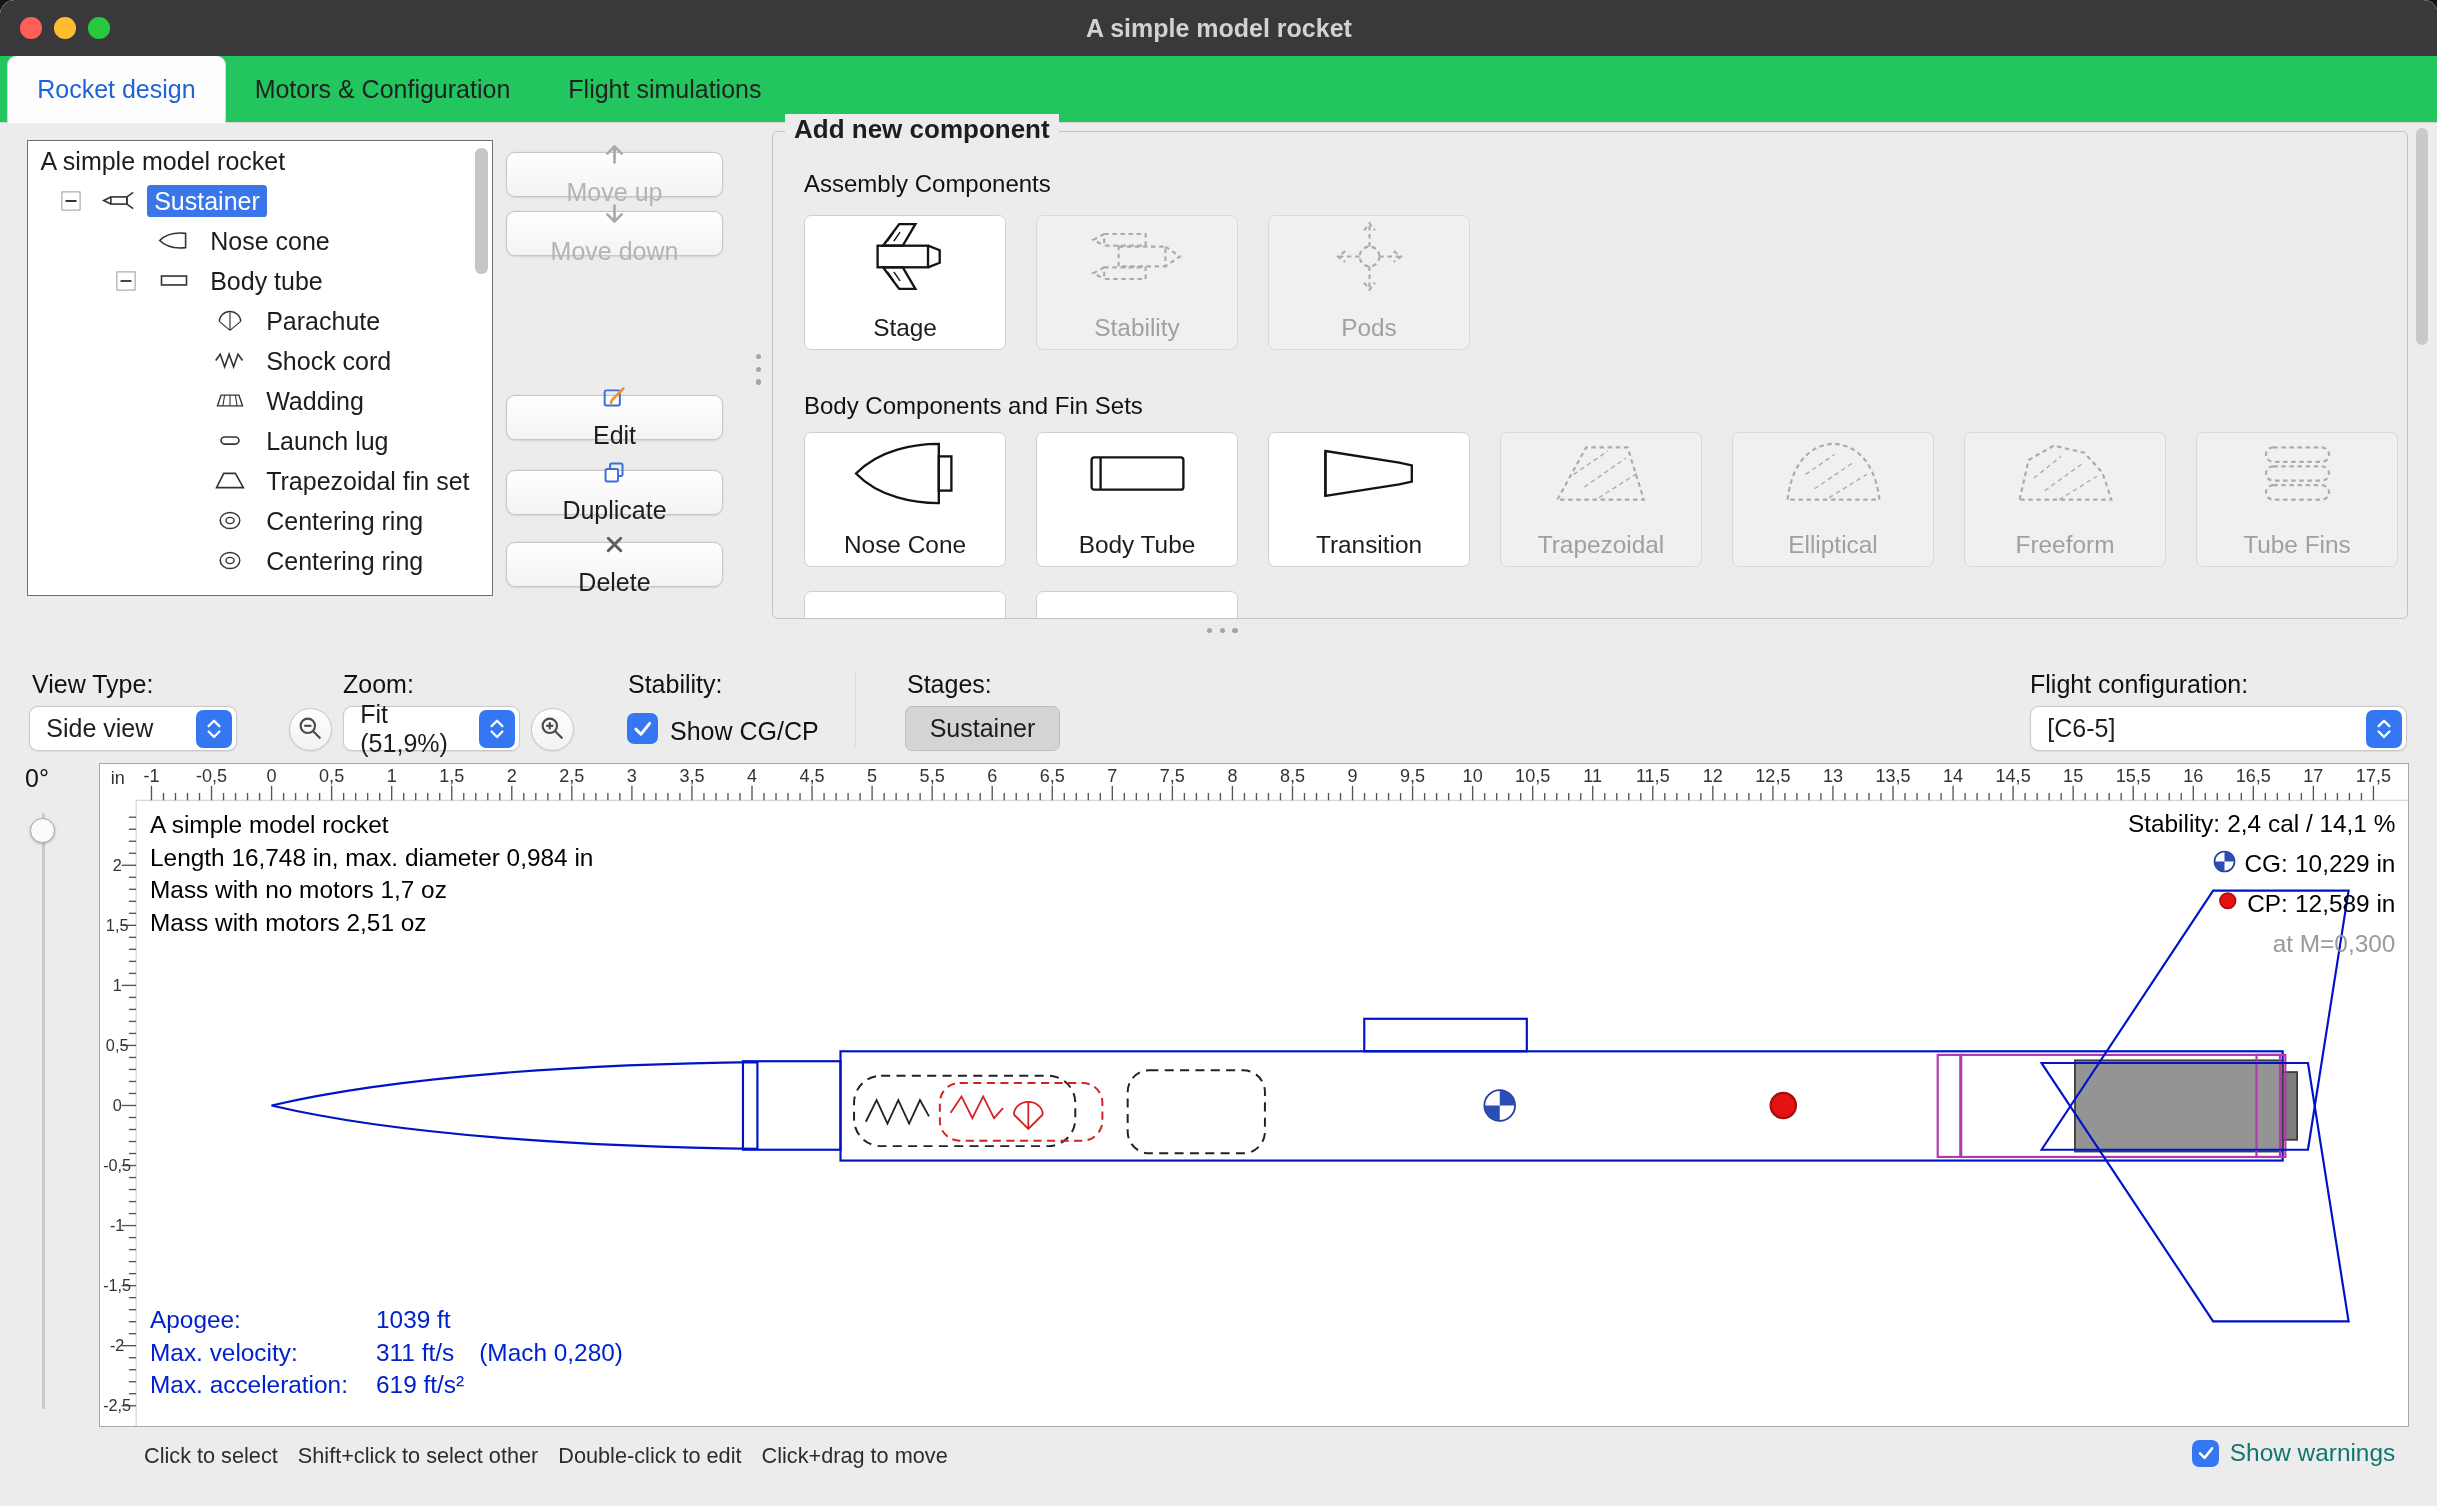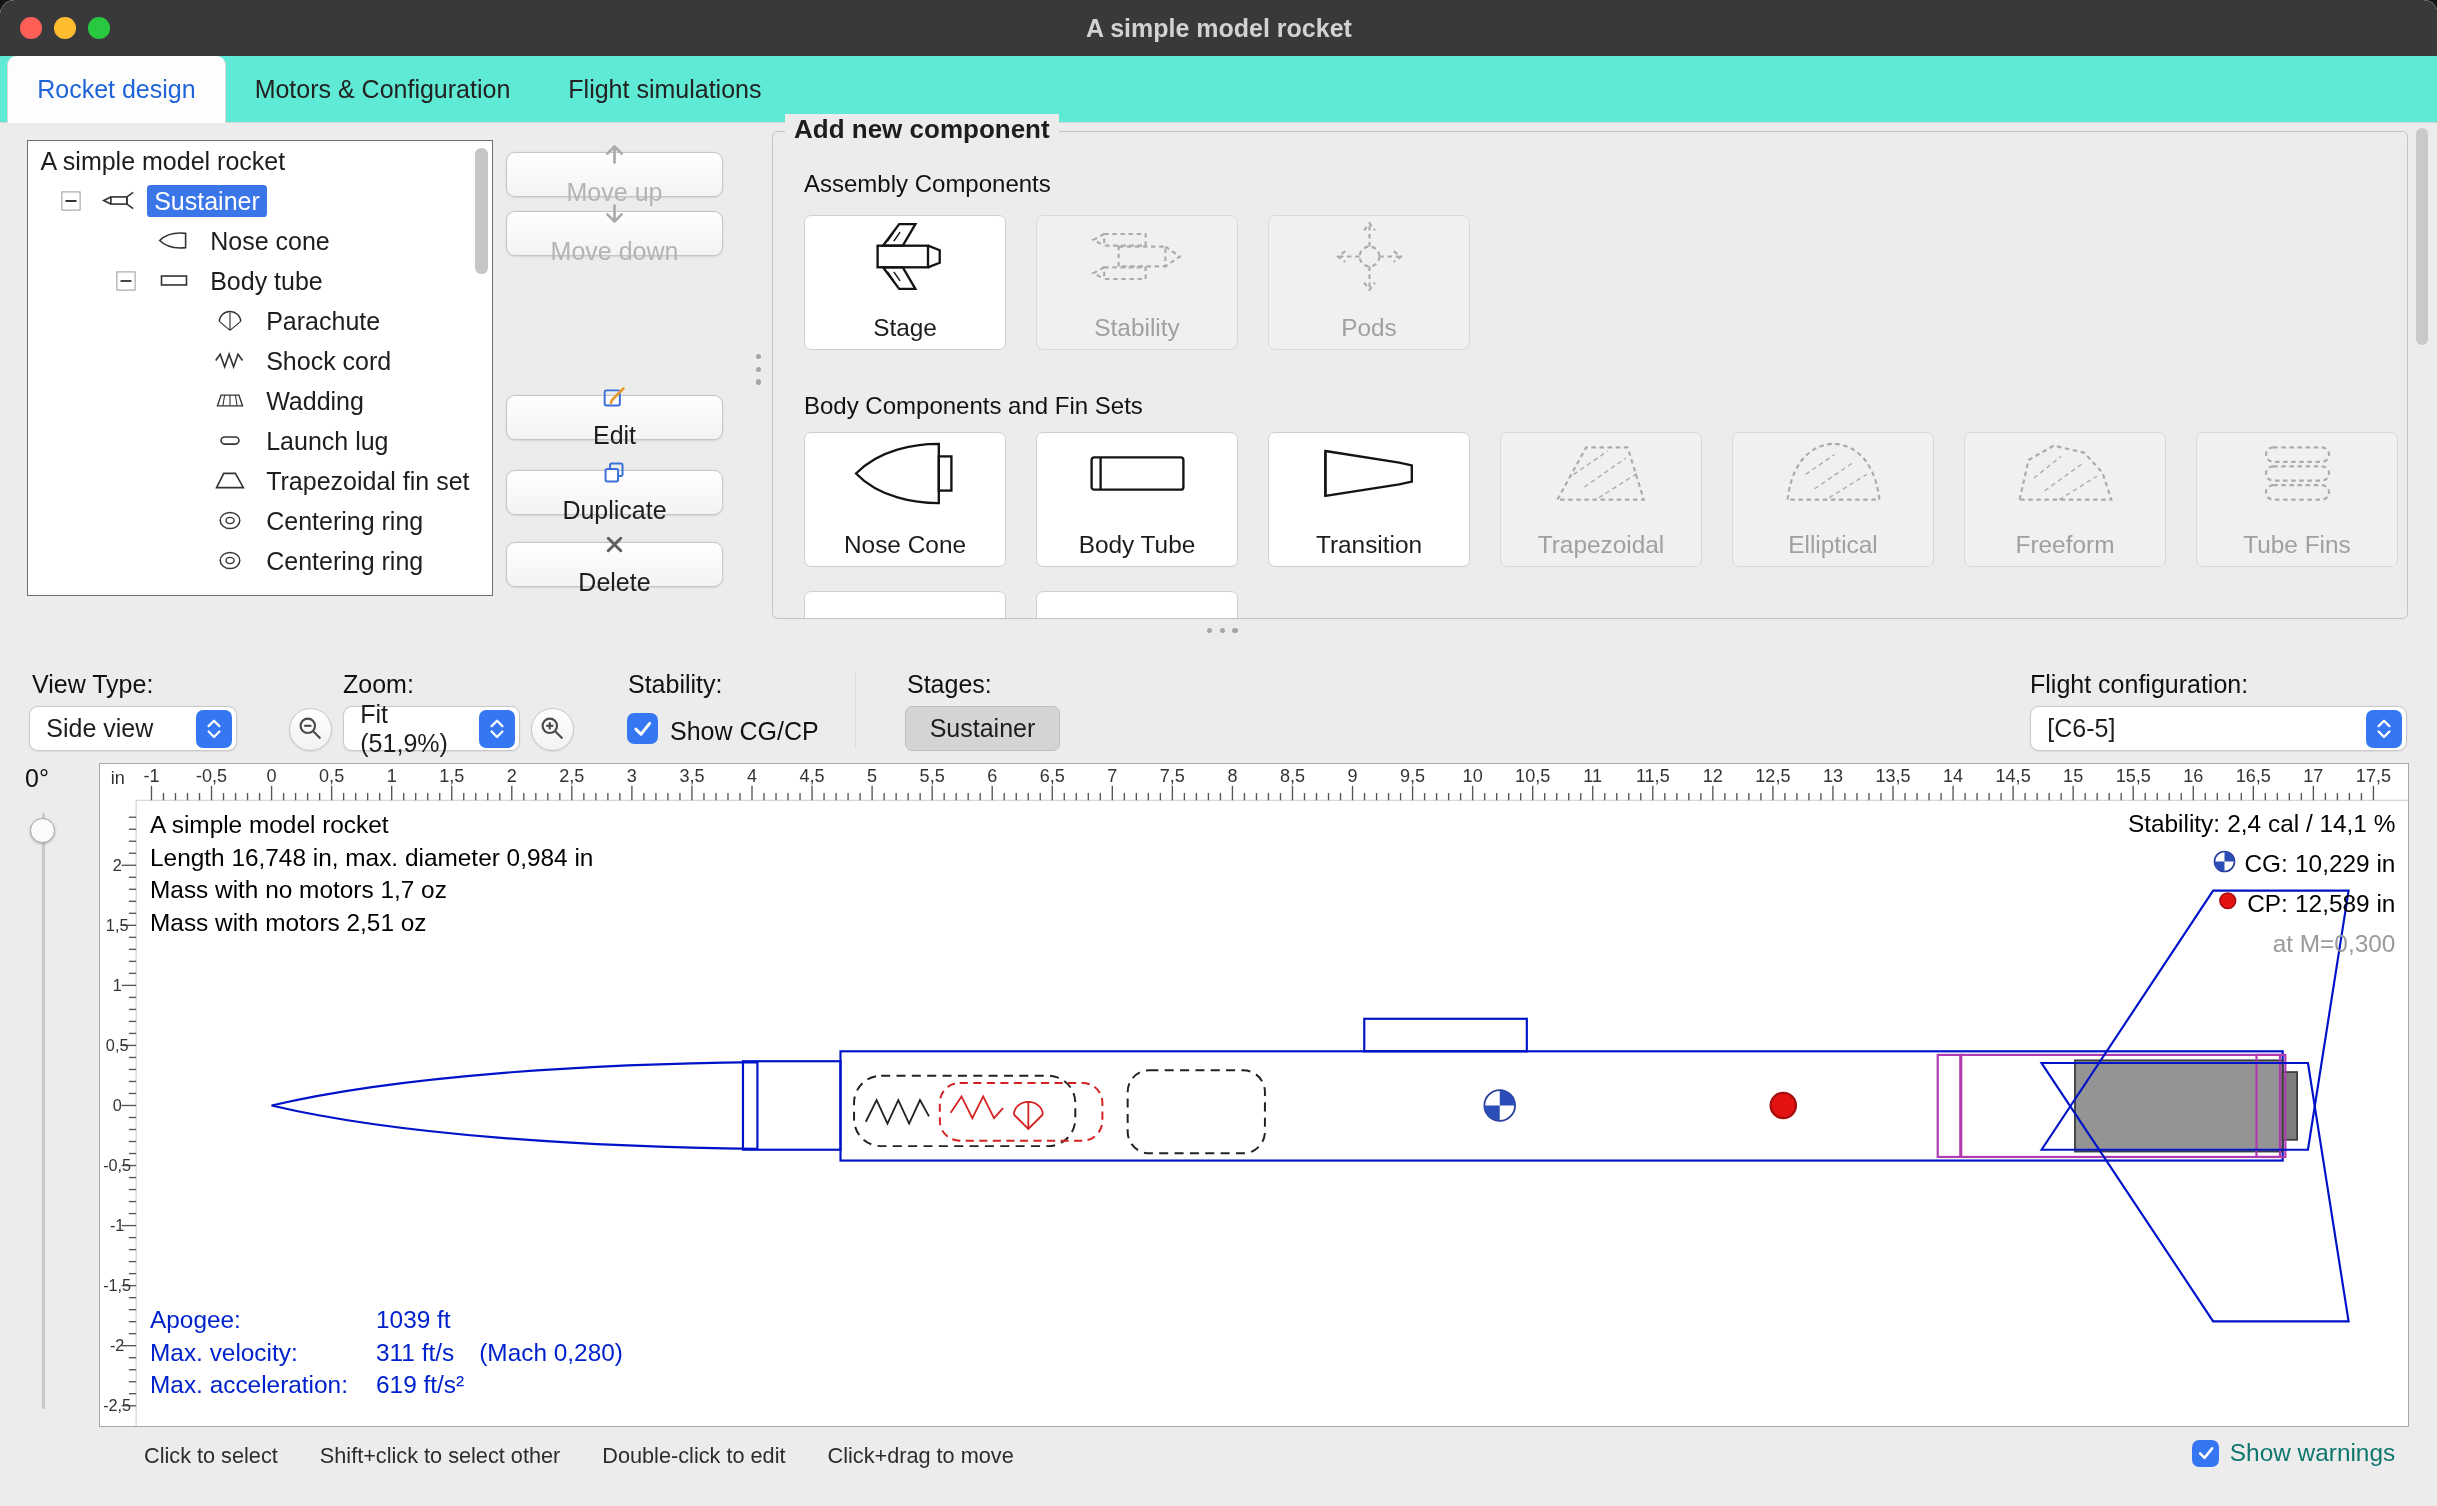--- a/index.html
+++ b/index.html
@@ -7,21 +7,21 @@
   html { background:#141414; }
   body { font-family:"Liberation Sans", sans-serif; color:#1d1d1f; }
   .window { position:relative; width:2438px; height:1506px; background:#ececec; border-radius:14.4px 14.4px 0 0; overflow:hidden; }
 
   
   .titlebar { position:absolute; left:0; top:0; width:2438px; height:56px; background:#39393b; border-radius:14.4px 14.4px 0 0; }
   .wintitle { position:absolute; left:0; right:0; top:0; height:56px; line-height:56px; text-align:center; color:#d2d2d4; font-size:25px; font-weight:700; }
   .light { position:absolute; top:17px; width:21.7px; height:21.7px; border-radius:50%; }
 
   
-  .tabbar { position:absolute; left:0; top:56px; width:2438px; height:67px; background:#5eead4; border-bottom:0.9px solid #d6d6d6; display:flex; padding-left:7.2px; }
+  .tabbar { position:absolute; left:0; top:56px; width:2438px; height:67px; background:#22c55e; border-bottom:0.9px solid #d6d6d6; display:flex; padding-left:7.2px; }
   .tab { height:67px; line-height:67px; padding:0 29px; font-size:25px; color:#222; cursor:default; }
   .tab.active { background:#fdfdfd; color:#1f63d6; border-left:0.9px solid #d8d8d8; border-right:0.9px solid #d8d8d8; border-top-left-radius:9px; border-top-right-radius:9px; }
 
   
   .tree-panel { position:absolute; left:27px; top:140px; width:466px; height:456px; background:#fff; border:1.8px solid #6f6f6f; overflow:hidden; }
   .tree-root { position:relative; height:40px; line-height:40px; padding-left:12.6px; font-size:25px; }
   .tree-row { position:relative; height:40px; }
   .expander { position:absolute; top:10px; width:20px; height:20px; }
   .tree-icon { position:absolute; top:7.2px; width:40px; height:25px; color:#333; }
   .tree-label { position:absolute; top:3.6px; height:32.5px; line-height:32.5px; font-size:25px; white-space:nowrap; padding:0 7.2px; border-radius:3.6px; }
@@ -75,21 +75,21 @@
   .cv-info div { height:32.5px; line-height:32.5px; font-size:24.4px; color:#000; white-space:nowrap; }
   .cv-right { position:absolute; right:12.6px; top:40px; }
   .cv-row { display:flex; justify-content:flex-end; align-items:center; gap:7.2px; height:40px; font-size:24.4px; color:#000; white-space:nowrap; }
   .cv-row .muted { color:#9a9a9a; }
   .fl-block { position:absolute; left:50px; top:540px; }
   .fl-row { display:flex; align-items:center; height:32.5px; font-size:24.4px; color:#0022cc; white-space:nowrap; }
   .fl-row .fl-lab { width:226px; flex:none; }
   .fl-row .fl-mach { margin-left:25px; }
 
   
-  .hints { position:absolute; left:144px; top:1443px; display:flex; gap:42px; font-size:21.7px; color:#2c2c2c; }
+  .hints { position:absolute; left:144px; top:1443px; display:flex; gap:20px; font-size:21.7px; color:#2c2c2c; }
   .warn-box { position:absolute; left:2192px; top:1439px; display:flex; align-items:center; gap:10.8px; font-size:24.4px; color:#0f766e; }
 </style>
 </head>
 <body>
 
 <div class="window">
 
   <div class="titlebar">
     <span class="light" style="left:20px; background:#ff5f57;"></span>
     <span class="light" style="left:54px; background:#febc2e;"></span>

